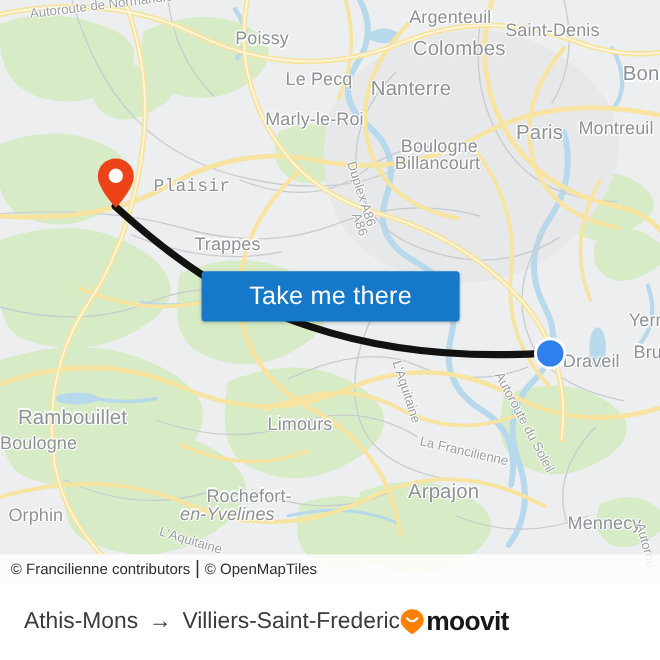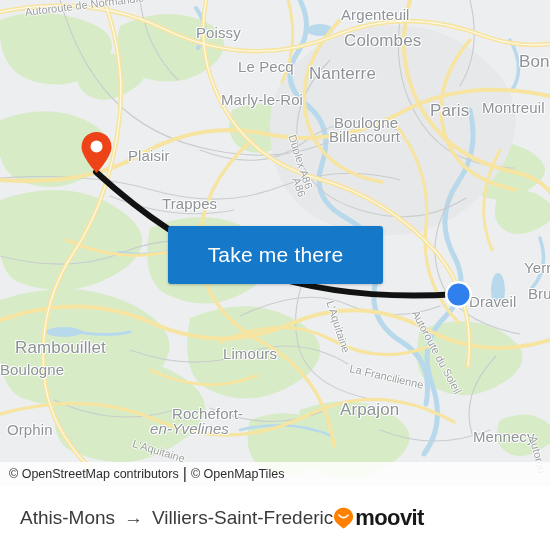--- a/index.html
+++ b/index.html
@@ -90,21 +90,21 @@
     width: 29px;
     height: 29px;
   }
 
   
   #take-me-there {
     position: absolute;
     left: 168px;
     top: 226px;
     width: 215px;
-    height: 58px;
+    height: 42px;
     background: #1678c8;
     border: none;
     border-radius: 3px;
     color: #ffffff;
     font-size: 21px;
     font-family: "Liberation Sans", sans-serif;
     letter-spacing: .2px;
     cursor: pointer;
     box-shadow: 0 1px 3px rgba(0,0,0,.22);
     padding: 0;
@@ -276,30 +276,31 @@
       </g>
     </svg>
 
     <svg class="map-canvas" viewBox="0 0 550 486" preserveAspectRatio="none" style="pointer-events:none;">
       <path d="M96 172 C 140 212, 190 250, 258 272 C 330 296, 400 298, 458 294" fill="none" stroke="#121212" stroke-width="6" stroke-linecap="round"></path>
     </svg>
 
     <div class="map-labels">
         <div class="plabel sz-mid" style="left: 196px; top: 24px;">Poissy</div>
         <div class="plabel sz-mid" style="left: 341px; top: 6px;">Argenteuil</div>
+        <div class="plabel sz-mid" style="left: 421px; top: 17px;">Saint-Denis</div>
         <div class="plabel sz-big" style="left: 344px; top: 31px;">Colombes</div>
         <div class="plabel sz-mid" style="left: 238px; top: 58px;">Le Pecq</div>
         <div class="plabel sz-big" style="left: 309px; top: 64px;">Nanterre</div>
         <div class="plabel sz-big" style="left: 519px; top: 52px;">Bond</div>
         <div class="plabel sz-mid" style="left: 221px; top: 91px;">Marly-le-Roi</div>
         <div class="plabel sz-big" style="left: 430px; top: 101px;">Paris</div>
         <div class="plabel sz-mid" style="left: 482px; top: 99px;">Montreuil</div>
         <div class="plabel sz-mid" style="left: 334px; top: 114px;">Boulogne</div>
         <div class="plabel sz-mid" style="left: 329px; top: 128px;">Billancourt</div>
-        <div class="plabel sz-mid" style="left: 128px; top: 147px;">Plaisir</div>
+        <div class="plabel sz-mid" style="left: 128px; top: 147px; font-family: Liberation Mono, monospace;">Plaisir</div>
         <div class="plabel sz-mid" style="left: 162px; top: 195px;">Trappes</div>
         <div class="plabel sz-mid" style="left: 469px; top: 293px;">Draveil</div>
         <div class="plabel sz-mid" style="left: 524px; top: 259px;">Yerres</div>
         <div class="plabel sz-mid" style="left: 528px; top: 285px;">Bru</div>
         <div class="plabel sz-big" style="left: 15px; top: 338px; text-align: right;">Rambouillet</div>
         <div class="plabel sz-mid" style="left: 0px; top: 361px;">Boulogne</div>
         <div class="plabel sz-mid" style="left: 223px; top: 345px;">Limours</div>
         <div class="plabel sz-big" style="left: 340px; top: 400px;">Arpajon</div>
         <div class="plabel sz-mid" style="left: 7px; top: 421px;">Orphin</div>
         <div class="plabel sz-mid" style="left: 152px; top: 405px; padding-left: 20px;">Rochefort-</div>
@@ -321,21 +322,21 @@
     </svg>
 
     <svg id="dest-dot" viewBox="0 0 29 29">
       <circle cx="14.5" cy="14.5" r="13.5" fill="#ffffff"></circle>
       <circle cx="14.5" cy="14.5" r="11" fill="#2f80ed"></circle>
     </svg>
 
     <button id="take-me-there">Take me there</button>
 
     <div id="attribution">
-      <span class="attr-text">© OpenStreetMap contributors</span>
+      <span class="attr-text">© Francilienne contributors</span>
       <span class="attr-sep">|</span>
       <span class="attr-text" style="padding-left:0">© OpenMapTiles</span>
     </div>
   </div>
 
   <div id="footer">
     <div id="route-title">
       <span>Athis-Mons</span>
       <span class="arrow">→</span>
       <span>Villiers-Saint-Frederic</span>

